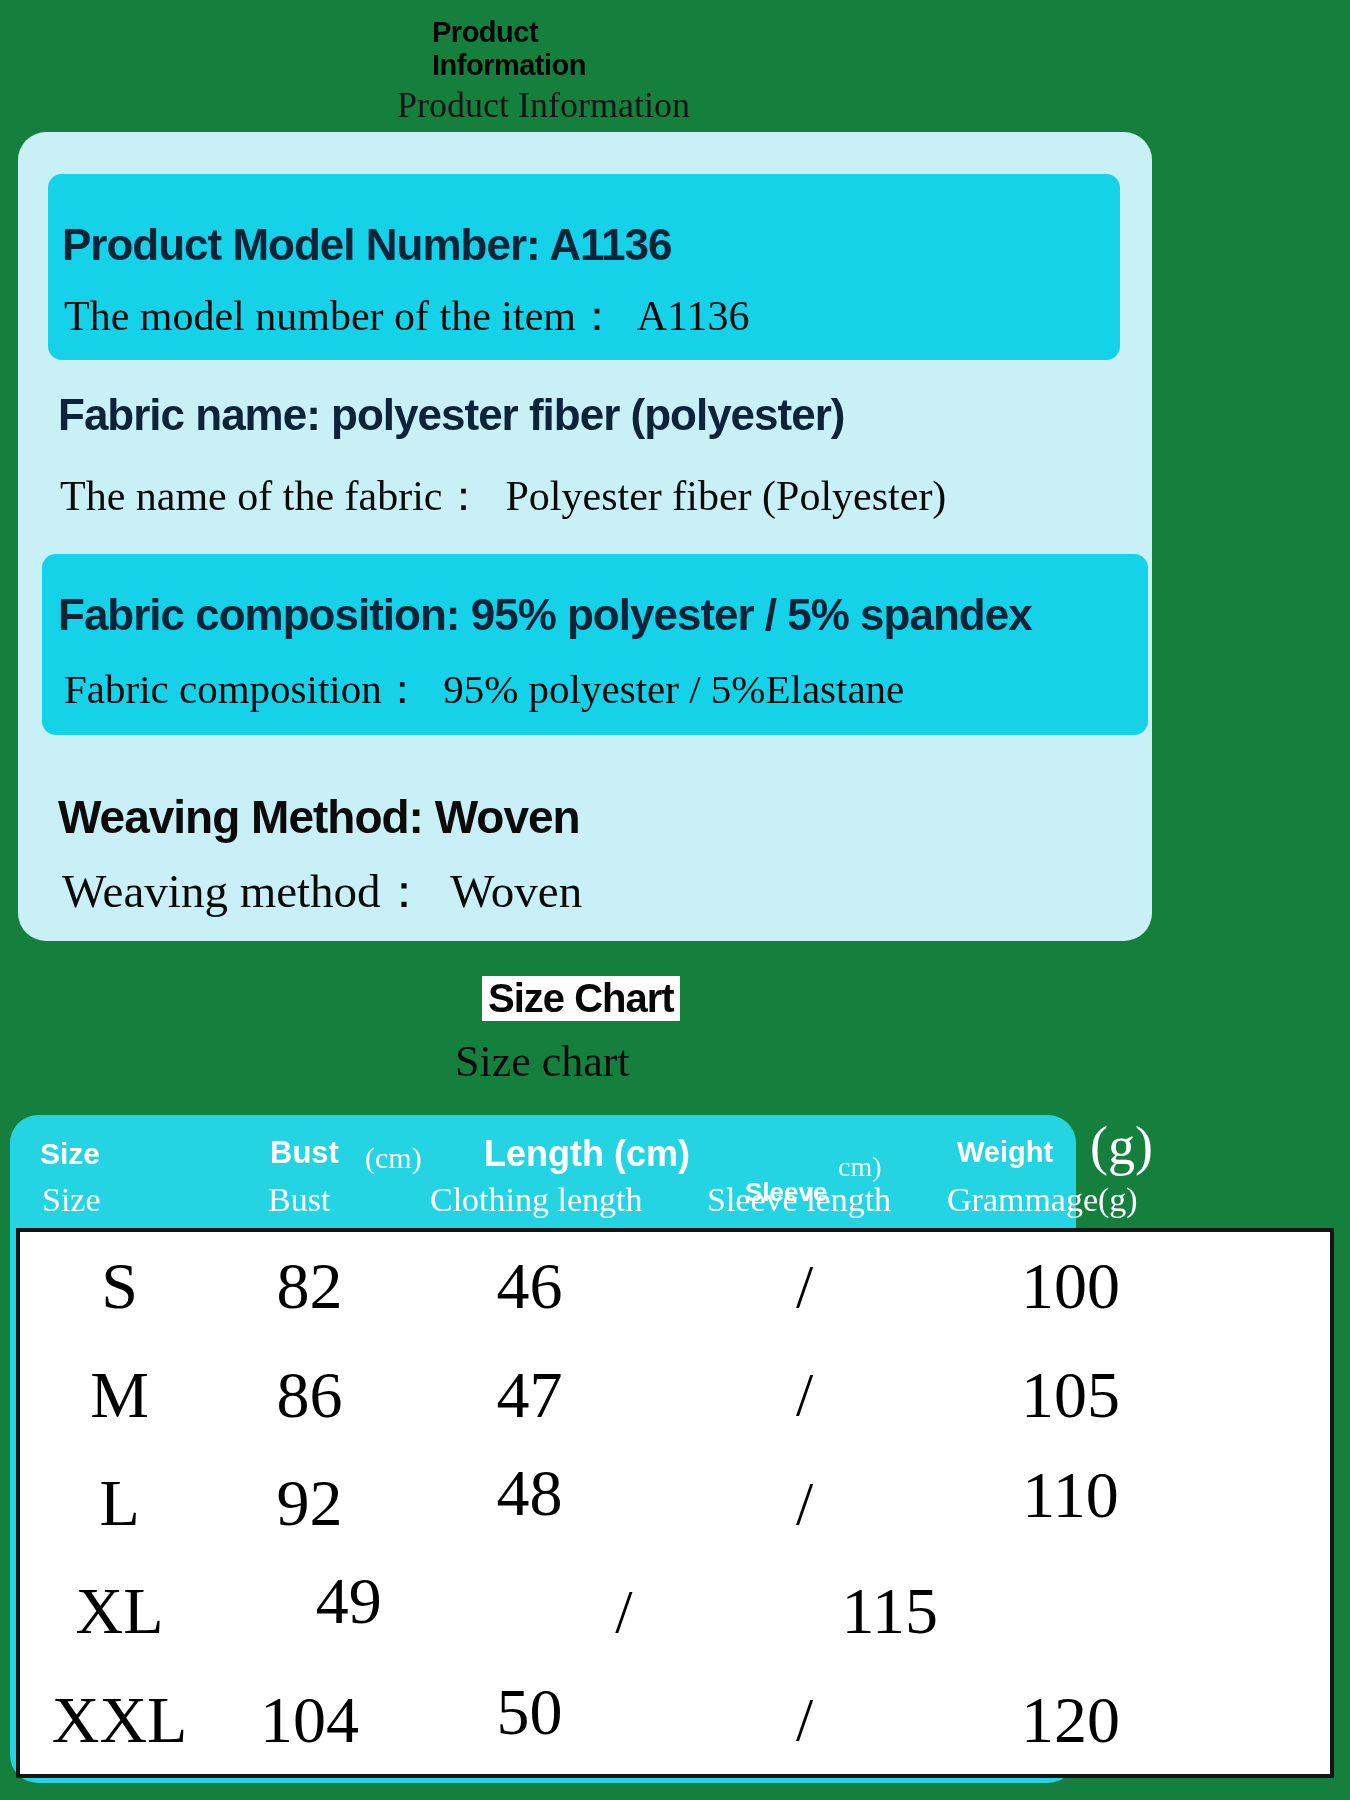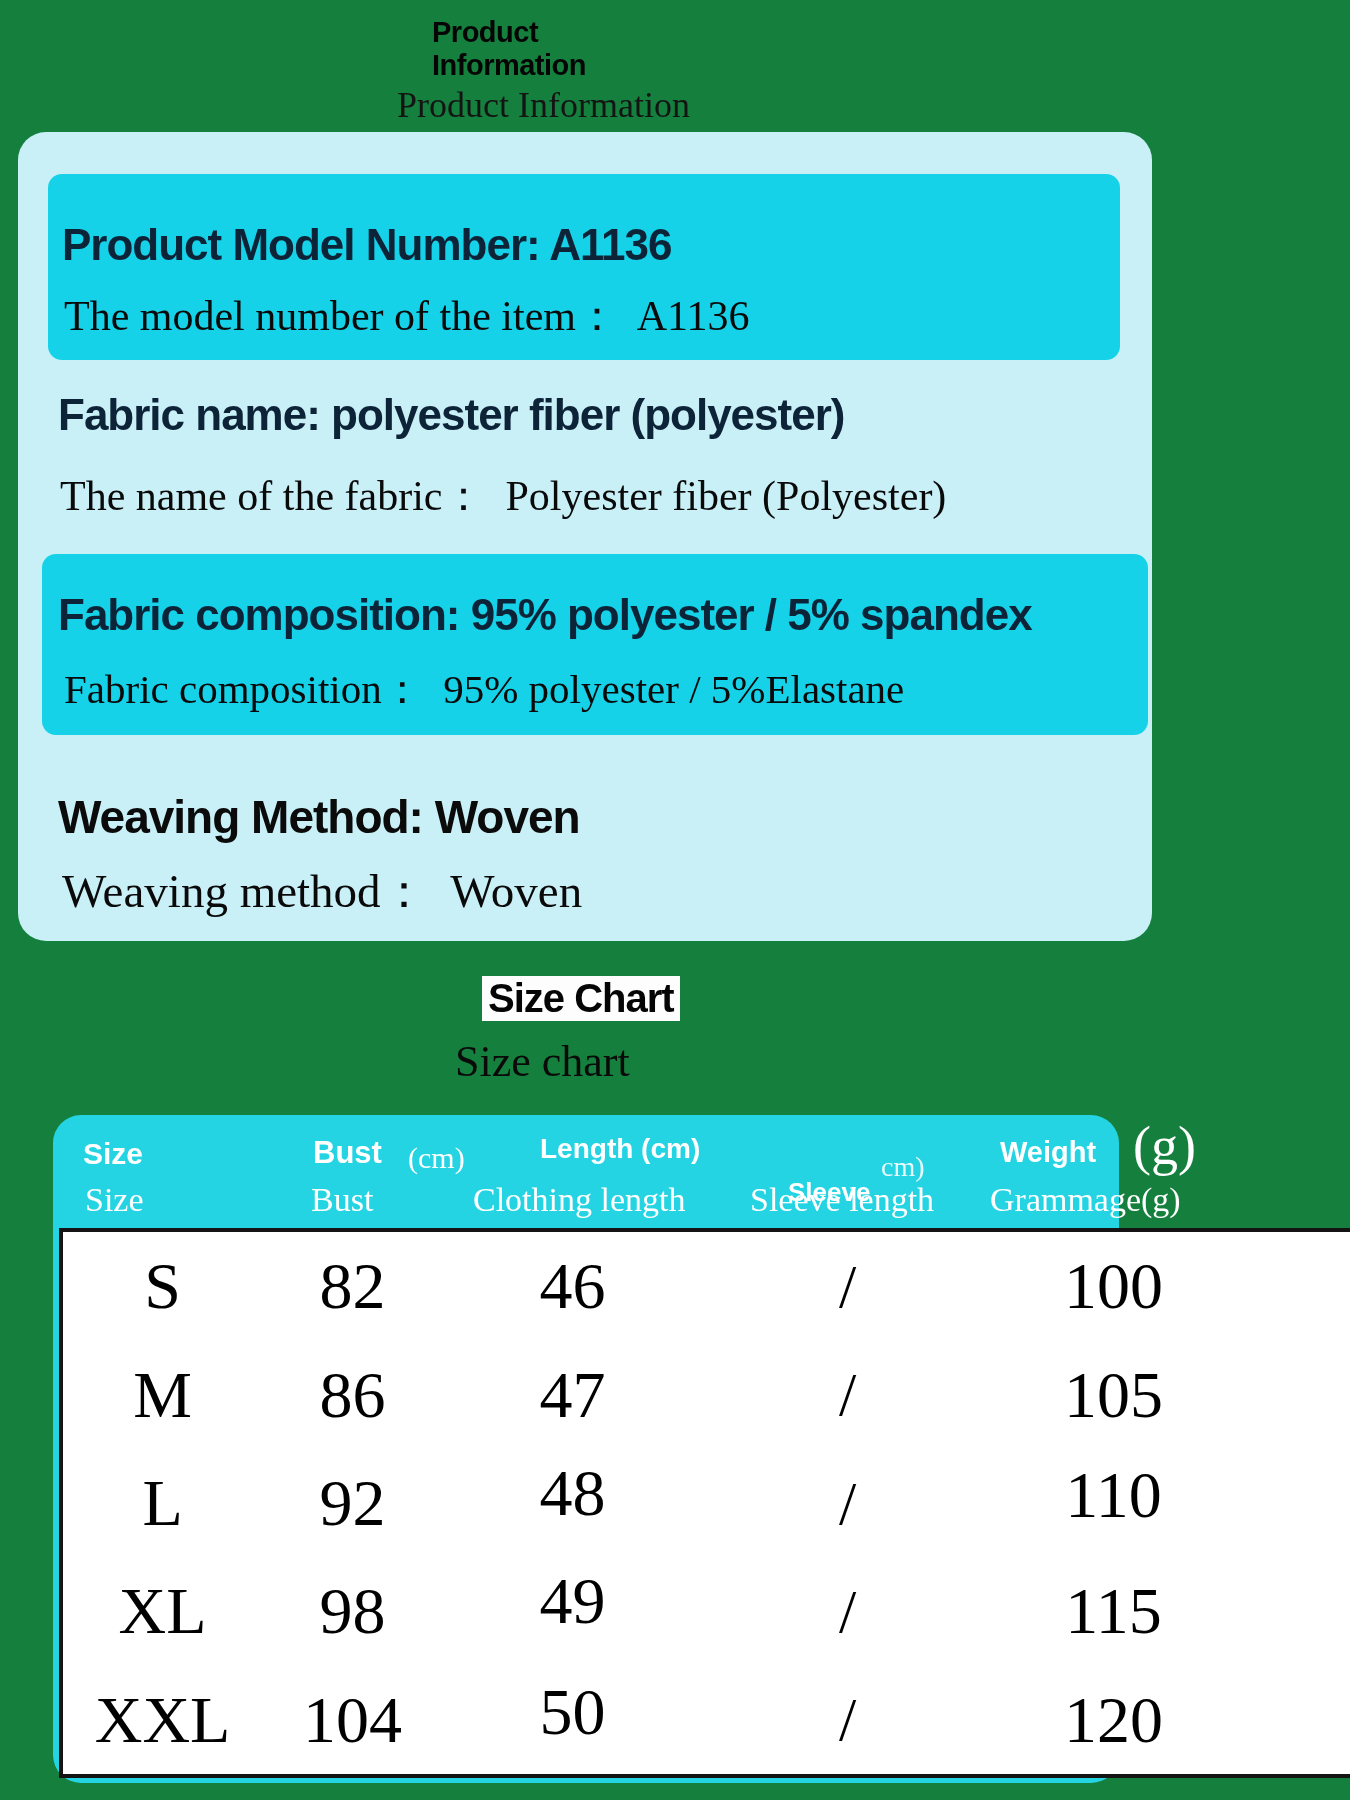--- a/index.html
+++ b/index.html
@@ -30,28 +30,28 @@
   .wv-detail{left:44px;top:728px;font-size:47px;}
 
   
   .sc-bold{position:absolute;left:482px;top:976px;font-weight:700;font-size:40px;
            color:#050505;letter-spacing:-1px;background:#fdfdfd;padding:0 6px;}
   .sc-serif{position:absolute;left:455px;top:1036px;font-family:"Liberation Serif",serif;
             font-size:44px;color:#0a0a0a;}
 
   
   .table{position:absolute;left:10px;top:1115px;width:1066px;height:668px;
-         background:#25d4e3;border-radius:28px;margin-left:43px;}
+         background:#25d4e3;border-radius:28px;}
   .th{position:absolute;color:#ffffff;white-space:pre;}
   .th-bold{font-weight:700;}
   .th-serif{font-family:"Liberation Serif",serif;}
   .h-size-bold{left:30px;top:22px;font-size:30px;}
   .h-bust-bold{left:260px;top:20px;font-size:31px;}
   .h-bust-unit{left:355px;top:26px;font-size:30px;}
-  .h-length-bold{left:487px;top:18px;font-size:28px;}
+  .h-length-bold{left:474px;top:18px;font-size:36px;}
   .h-sleeve-bold{left:735px;top:5px;font-size:26px;line-height:29px;}
   .h-sleeve-unit{left:828px;top:36px;font-size:28px;opacity:.9;}
   .h-weight-bold{left:947px;top:21px;font-size:29px;}
   .h-weight-unit{left:1080px;top:2px;font-size:54px;line-height:58px;}
   .h2{top:66px;font-size:34px;}
   .h2-size{left:32px;}
   .h2-bust{left:258px;}
   .h2-length{left:420px;}
   .h2-sleeve{left:697px;}
   .h2-weight{left:937px;text-align:right;}
@@ -136,21 +136,20 @@
       </div>
       <div class="row">
         <div class="cell c1">L</div>
         <div class="cell c2">92</div>
         <div class="cell c3">48</div>
         <div class="cell c4">/</div>
         <div class="cell c5">110</div>
       </div>
       <div class="row">
         <div class="cell c1">XL</div>
-        <div class="cell c2">98</div>
         <div class="cell c3">49</div>
         <div class="cell c4">/</div>
         <div class="cell c5">115</div>
       </div>
       <div class="row">
         <div class="cell c1">XXL</div>
         <div class="cell c2">104</div>
         <div class="cell c3">50</div>
         <div class="cell c4">/</div>
         <div class="cell c5">120</div>

